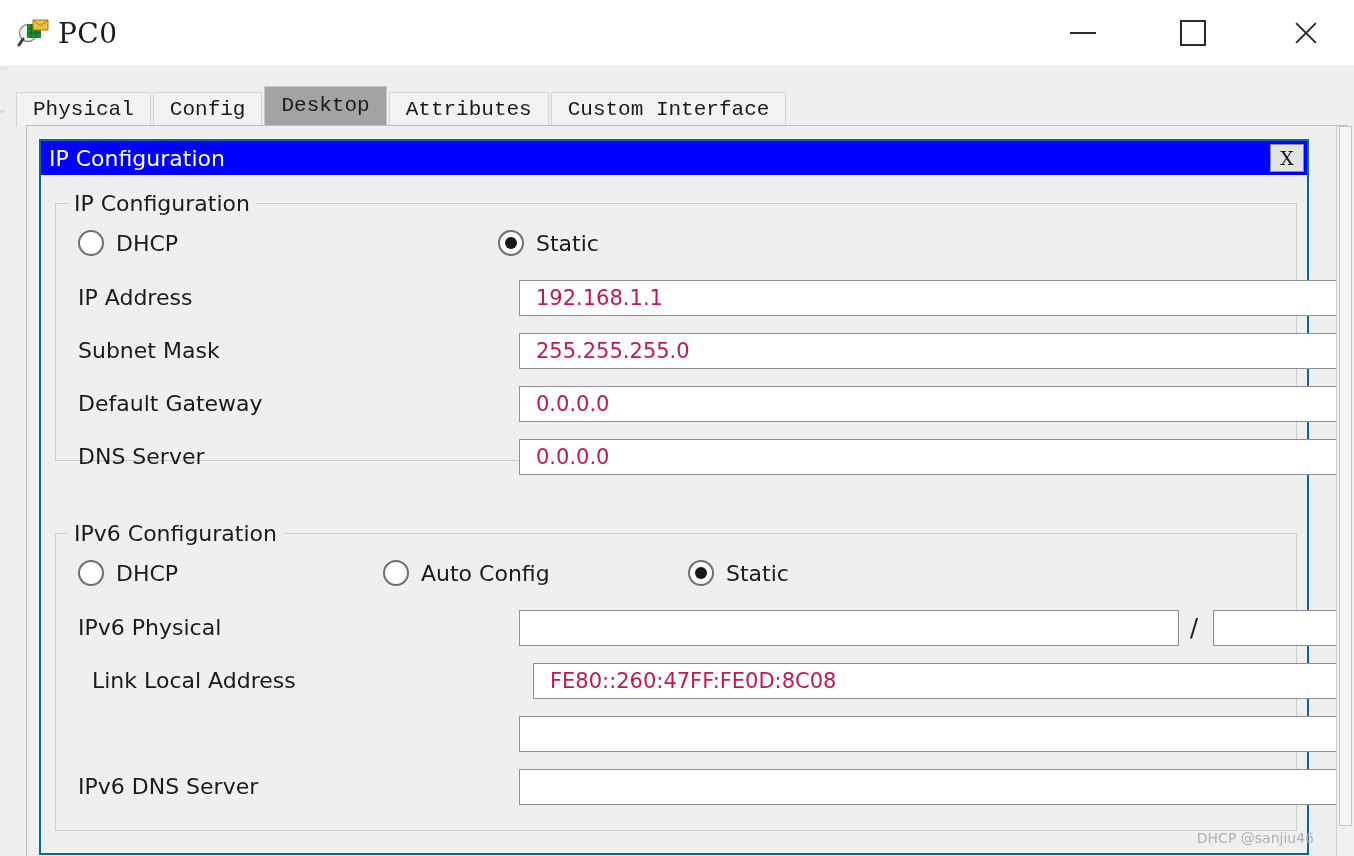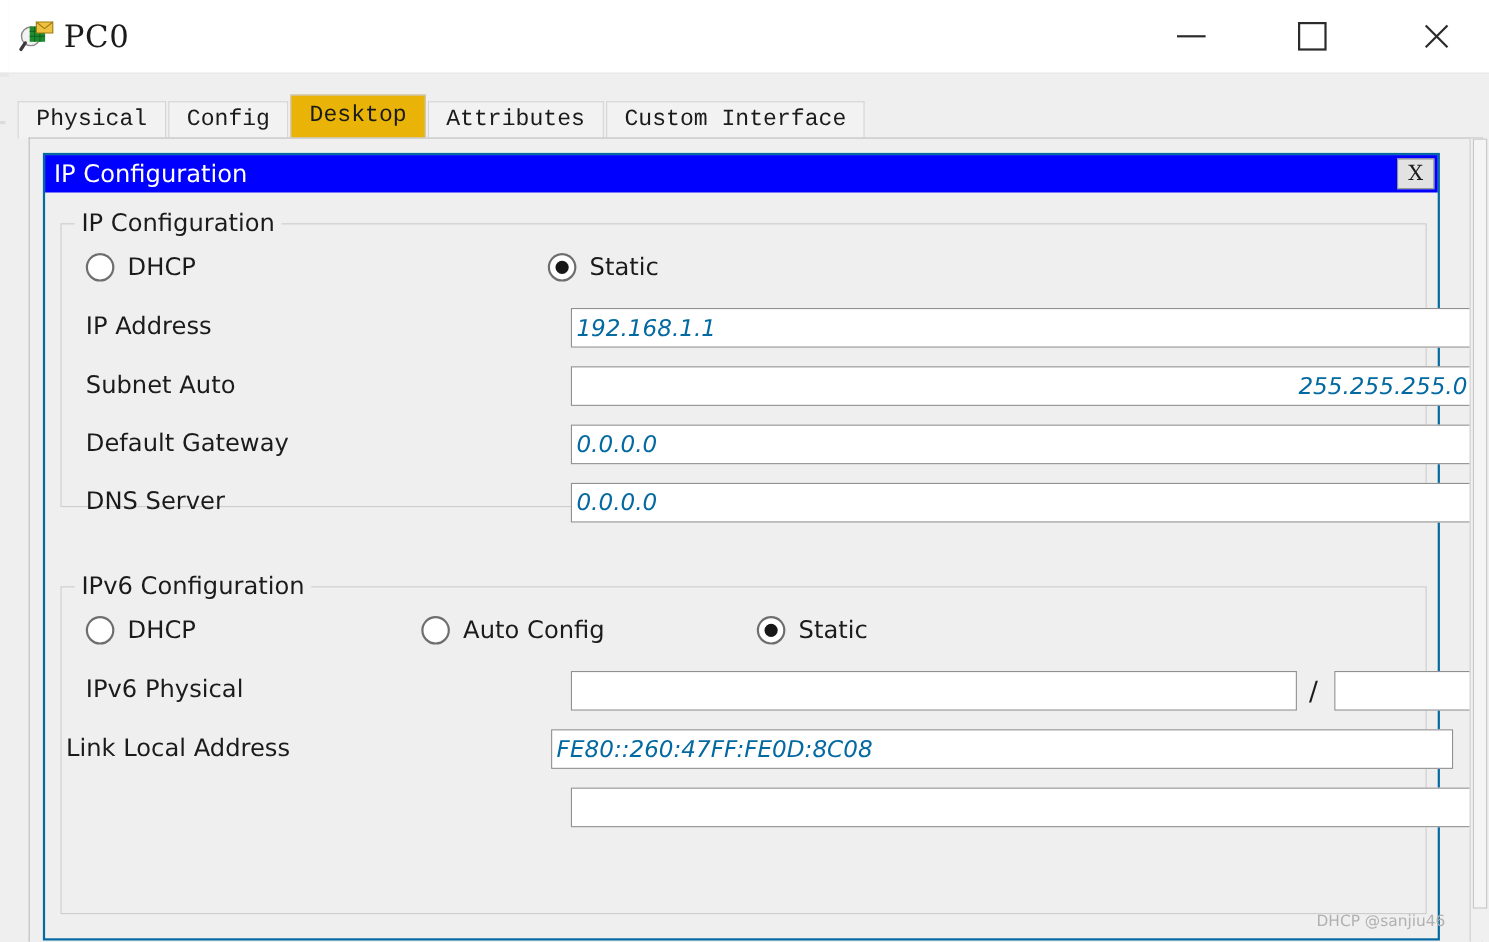--- a/index.html
+++ b/index.html
@@ -100,21 +100,21 @@
     font-family: "Liberation Mono", "DejaVu Sans Mono", monospace;
     font-size: 21px;
     color: #1b1b1b;
     background: #f2f2f2;
     border: 1px solid #d4d4d4;
     border-bottom: none;
     margin-right: 2px;
     box-sizing: border-box;
   }
   .tab.active {
-    background: #eab308;
+    background: #a3a3a3;
     height: 40px;
     line-height: 38px;
     border-color: #c8c8c8;
   }
 
   
   #tab-content {
     position: absolute;
     left: 18px;
     top: 125px;
@@ -246,27 +246,26 @@
     color: #1b1b1b;
     white-space: nowrap;
   }
   .text-input {
     position: absolute;
     height: 36px;
     background: #ffffff;
     border: 1px solid #909090;
     box-sizing: border-box;
     font-size: 21px;
-    color: #0369a1;
+    color: #be185d;
     font-family: "DejaVu Sans", sans-serif;
     line-height: 34px;
-    padding: 0 4px;
+    padding: 0 16px;
     white-space: nowrap;
     overflow: hidden;
-    font-style: italic;
   }
   .slash-sep {
     position: absolute;
     font-size: 24px;
     color: #1b1b1b;
     line-height: 36px;
   }
 
   
   #v-scrollbar {
@@ -390,22 +389,22 @@
             <span class="radio-label">Static</span>
           </div>
         </div>
 
         <div class="field-row" style="left:22px; top:76px; width:1200px;">
           <span class="field-label">IP Address</span>
           <div class="text-input" style="left:441px; width:820px;">192.168.1.1</div>
         </div>
 
         <div class="field-row" style="left:22px; top:129px; width:1200px;">
-          <span class="field-label">Subnet Auto</span>
-          <div class="text-input" style="left:441px; width:820px;text-align:right;">255.255.255.0</div>
+          <span class="field-label">Subnet Mask</span>
+          <div class="text-input" style="left:441px; width:820px;">255.255.255.0</div>
         </div>
 
         <div class="field-row" style="left:22px; top:182px; width:1200px;">
           <span class="field-label">Default Gateway</span>
           <div class="text-input" style="left:441px; width:820px;">0.0.0.0</div>
         </div>
 
         <div class="field-row" style="left:22px; top:235px; width:1200px;">
           <span class="field-label">DNS Server</span>
           <div class="text-input" style="left:441px; width:820px;">0.0.0.0</div>
@@ -430,29 +429,33 @@
           </div>
         </div>
 
         <div class="field-row" style="left:22px; top:76px; width:1200px;">
           <span class="field-label">IPv6 Physical</span>
           <div class="text-input" style="left:441px; width:660px;"></div>
           <span class="slash-sep" style="left:1112px;">/</span>
           <div class="text-input" style="left:1135px; width:126px;"></div>
         </div>
 
-        <div class="field-row" style="left:4px; top:129px; width:1200px;">
+        <div class="field-row" style="left:36px; top:129px; width:1200px;">
           <span class="field-label">Link Local Address</span>
           <div class="text-input" style="left:441px; width:820px;">FE80::260:47FF:FE0D:8C08</div>
         </div>
 
         <div class="field-row" style="left:22px; top:182px; width:1200px;">
           <div class="text-input" style="left:441px; width:820px;"></div>
         </div>
 
+        <div class="field-row" style="left:22px; top:235px; width:1200px;">
+          <span class="field-label">IPv6 DNS Server</span>
+          <div class="text-input" style="left:441px; width:820px;"></div>
+        </div>
       </div>
 
     </div>
   </div>
 
   <div id="v-scrollbar">
     <div id="v-scroll-thumb"></div>
   </div>
 
 </div>

